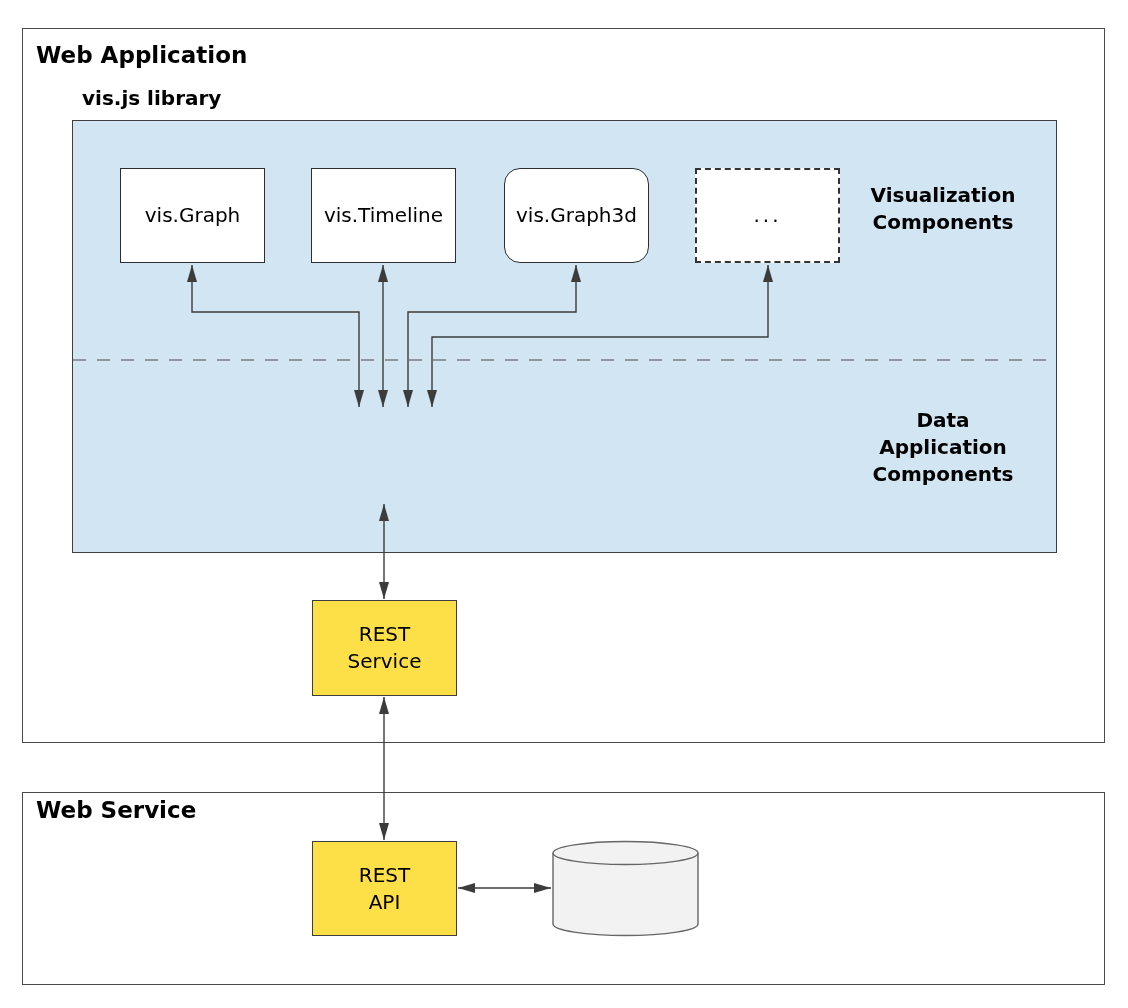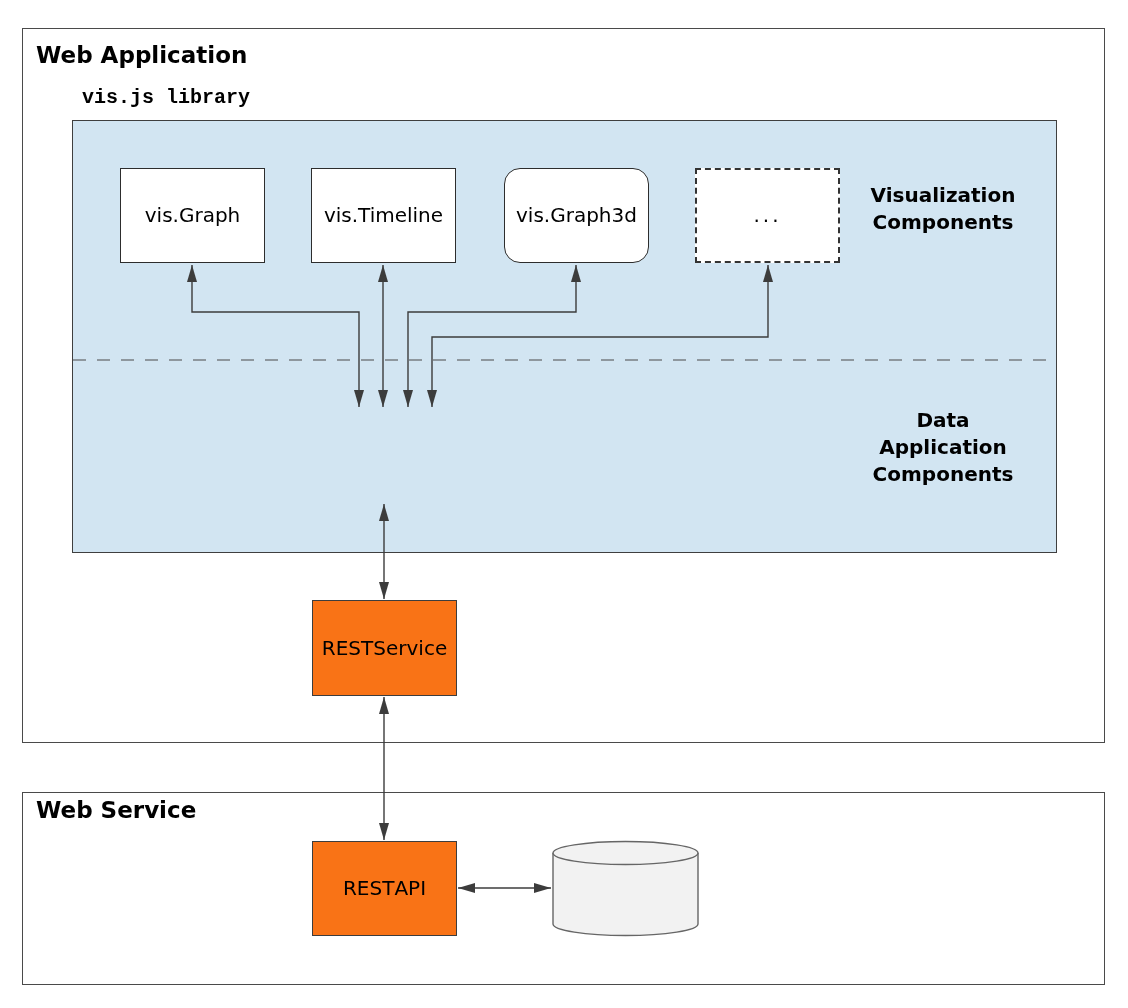--- a/index.html
+++ b/index.html
@@ -4,29 +4,29 @@
 <style>
   html,body{margin:0;padding:0;background:#fff;}
   .page{
     position:relative;width:1128px;height:1008px;background:#ffffff;
     font-family:"DejaVu Sans","Liberation Sans",sans-serif;color:#000;
     overflow:hidden;
   }
   .abs{position:absolute;box-sizing:border-box;}
   .frame{border:1px solid #4a4a4a;background:#ffffff;}
   .section-title{font-weight:700;font-size:23px;line-height:27px;white-space:nowrap;}
-  .sub-title{font-weight:700;font-size:20px;line-height:24px;white-space:nowrap;font-family:Liberation Mono, monospace;}
+  .sub-title{font-weight:700;font-size:20px;line-height:24px;white-space:nowrap;}
   .panel{background:#d2e5f2;border:1px solid #3f3f3f;}
   .node{
     width:145px;height:95px;background:#ffffff;border:1px solid #2d2d2d;
     display:flex;align-items:center;justify-content:center;
     font-size:20px;line-height:27px;text-align:center;
   }
   .node.dashed{border:2px dashed #333;letter-spacing:3px;}
-  .node.gray{background:#f97316;border:1.5px solid #3d3d3d;flex-direction:row;}
+  .node.gray{background:#fde047;border:1.5px solid #3d3d3d;flex-direction:column;}
   .side-label{
     width:220px;text-align:center;font-weight:700;font-size:20px;line-height:27px;
   }
   .cyl-label{
     width:145px;height:70px;display:flex;align-items:center;justify-content:center;
     font-size:20px;
   }
   svg.overlay{position:absolute;left:0;top:0;pointer-events:none;z-index:5;}
   .lines{fill:none;stroke:#3c3c3c;stroke-width:1.4px;}
 </style>

